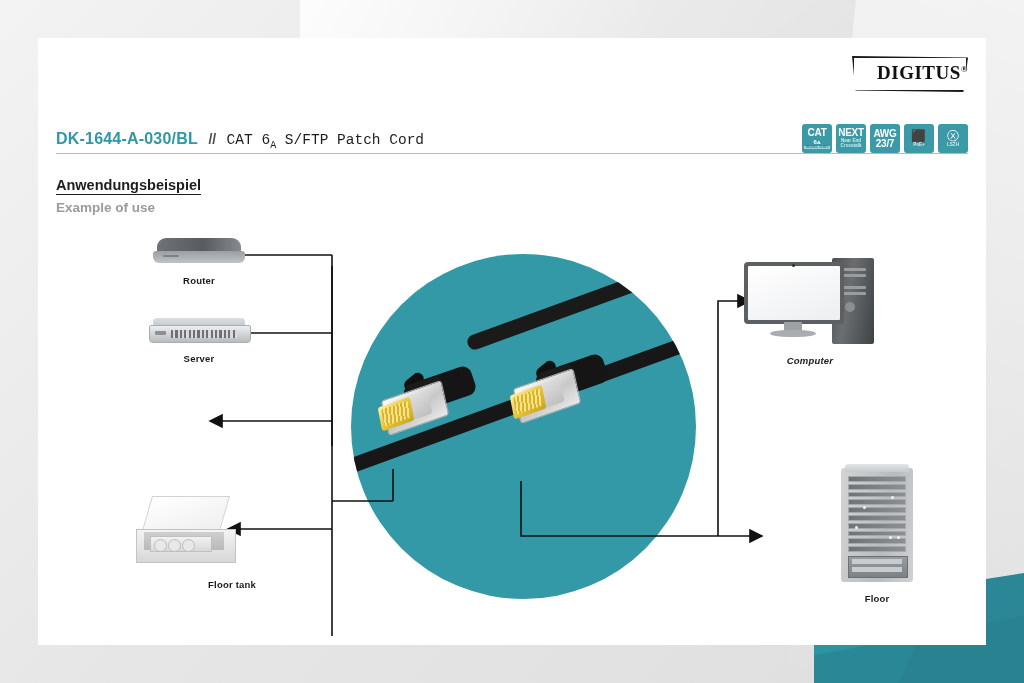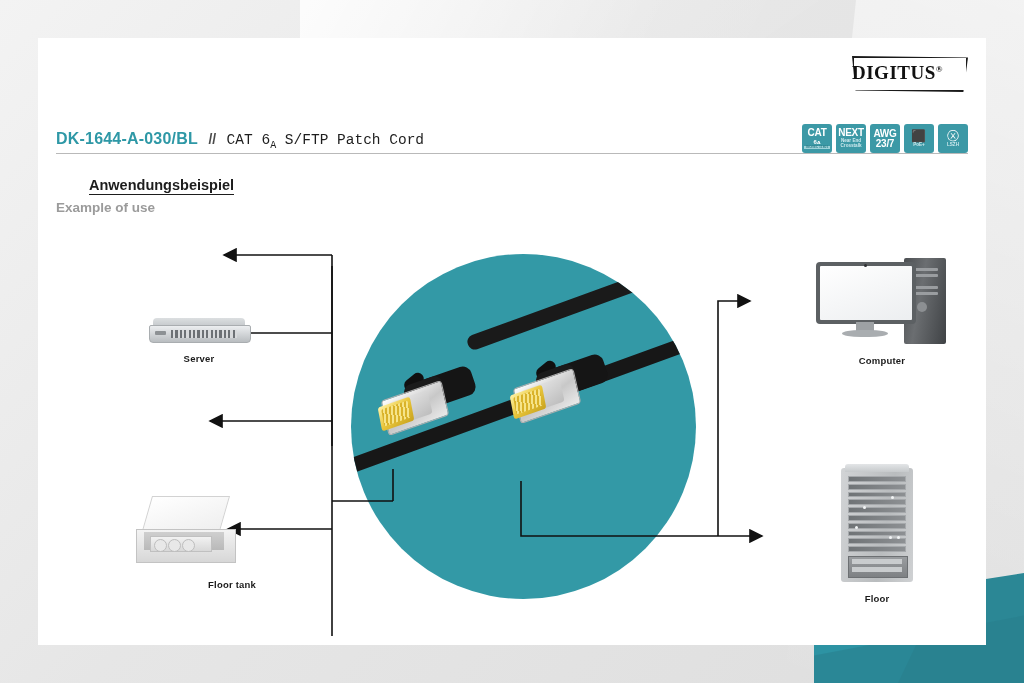--- a/index.html
+++ b/index.html
@@ -20,33 +20,33 @@
   .corner-teal .t1{position:absolute;inset:0;background:#2d93a3;clip-path:polygon(0 46%,100% 16%,100% 100%,0 100%);}
   .corner-teal .t2{position:absolute;inset:0;background:#2b8795;clip-path:polygon(62% 22%,100% 12%,100% 100%,40% 100%);}
   .corner-teal .t3{position:absolute;inset:0;background:#287e8c;clip-path:polygon(0 78%,100% 46%,100% 100%,0 100%);opacity:.55;}
 
   .sheet{position:absolute;left:38px;top:38px;width:948px;height:607px;background:#ffffff;}
 
   .hdr{position:absolute;left:18px;top:18px;right:18px;height:78px;}
   .logo{position:absolute;right:0;top:0;width:116px;height:36px;}
   .logo-shape{position:absolute;inset:0;border:2px solid #1a1a1a;
      clip-path:polygon(0 0,100% 4%,96% 100%,3% 96%);background:#fff;}
-  .logo-text{position:absolute;left:0;right:0;top:6px;text-align:left;
+  .logo-text{position:absolute;left:0;right:0;top:6px;text-align:right;
      font-family:"Liberation Serif",serif;font-weight:bold;font-size:19px;letter-spacing:.5px;color:#111;}
   .logo-r{font-size:9px;vertical-align:super;}
 
   .title-row{position:absolute;left:18px;top:92px;right:18px;}
   .t-code{color:#2e98a6;font-weight:bold;font-size:16px;letter-spacing:.2px;}
   .t-sep{color:#4a4a4a;font-weight:bold;font-size:14px;margin:0 6px;}
   .t-desc{color:#1d1d1d;font-size:14.5px;font-family:Liberation Mono, monospace;}
   .t-desc sub{font-size:10px;}
   .rule{position:absolute;left:18px;top:115px;right:18px;height:1px;background:#b9b9b9;}
 
   .sec{position:absolute;left:18px;top:138px;}
-  .sec-de{font-size:14.5px;font-weight:bold;color:#1d1d1d;border-bottom:1.6px solid #1d1d1d;display:inline-block;padding-bottom:1px;margin-left:33px;}
+  .sec-de{font-size:14.5px;font-weight:bold;color:#1d1d1d;border-bottom:1.6px solid #1d1d1d;display:inline-block;padding-bottom:1px;}
   .sec-en{font-size:13.5px;font-weight:bold;color:#9b9b9b;margin-top:5px;}
 
   .badges{position:absolute;right:18px;top:86px;display:flex;gap:4px;}
   .badge{width:30px;height:29px;background:#3c99a6;border-radius:3px;color:#fff;
      display:flex;flex-direction:column;align-items:center;justify-content:center;line-height:1;text-align:center;overflow:hidden;}
   .b-main{font-weight:bold;font-size:10px;letter-spacing:-.3px;}
   .b-sub{font-size:6px;font-weight:bold;margin-top:1px;}
   .b-tiny{font-size:3.4px;font-weight:bold;margin-top:1px;background:#9fd3da;color:#2d7f8a;padding:0 2px;}
   .b-sub2{font-size:4.6px;font-weight:bold;margin-top:1px;color:#cfeaee;}
   .b-sub2 i{font-style:normal;display:block;}
@@ -235,20 +235,28 @@
         <path d="M294,205 L172,205" marker-end="url(#ar)"></path>
         <path d="M294,313 L190,313" marker-end="url(#ar)"></path>
         <path d="M294,285 L355,285"></path>
         <path d="M355,285 L355,253"></path>
         <path d="M483,265 L483,320 L680,320"></path>
         <path d="M680,320 L680,85 L712,85" marker-end="url(#ar)"></path>
         <path d="M680,320 L724,320" marker-end="url(#ar)"></path>
       </g>
     </svg>
 
+    <div class="dev" style="left:106px;top:22px;width:110px;">
+      <div class="router">
+        <div class="top"></div>
+          <div class="body"></div>
+          <div class="led"></div>
+      </div>
+      <div class="dev-label">Router</div>
+    </div>
 
     <div class="dev" style="left:102px;top:102px;width:118px;">
       <div class="switch">
         <div class="top"></div>
           <div class="body"></div>
           <div class="badge2"></div>
           <div class="ports"></div>
       </div>
       <div class="dev-label">Server</div>
     </div>
@@ -260,21 +268,21 @@
           <div class="box"></div>
           <div class="inner"></div>
           <div class="strip"></div>
         <div class="sock s1"></div>
           <div class="sock s2"></div>
           <div class="sock s3"></div>
       </div>
       <div class="dev-label">Floor tank</div>
     </div>
 
-    <div class="dev" style="left:769px;top:40px;width:150px;">
+    <div class="dev" style="left:697px;top:40px;width:150px;font-style:italic;">
       <div class="computer">
         <div class="tower"></div>
         <div class="tbay tb1"></div>
           <div class="tbay tb2"></div>
           <div class="tbay tb3"></div>
           <div class="tbay tb4"></div>
         <div class="tknob"></div>
         <div class="mon">
             <div class="scr"></div>
           </div>

